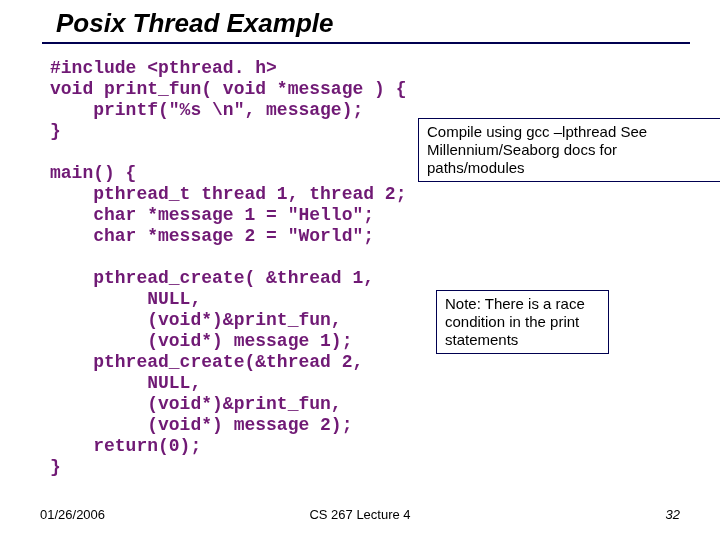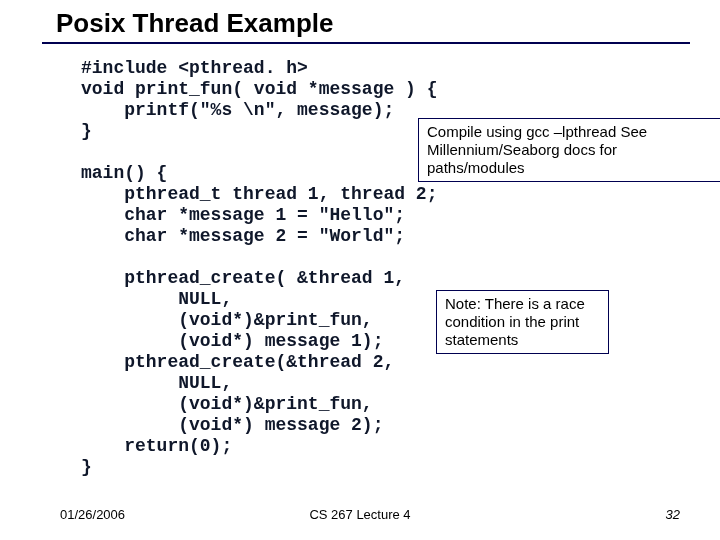--- a/index.html
+++ b/index.html
@@ -12,39 +12,39 @@
     position: relative;
     overflow: hidden;
   }
   .title {
     position: absolute;
     top: 8px;
     left: 56px;
     font-size: 26px;
     font-weight: bold;
     color: #000;
+    font-style: italic;
   }
   .title-underline {
     position: absolute;
     top: 42px;
     left: 42px;
     right: 30px;
     border-bottom: 2px solid #000050;
   }
   .code {
     position: absolute;
     top: 58px;
     left: 50px;
     font-family: "Courier New", Courier, monospace;
     font-size: 18px;
     font-weight: bold;
     line-height: 21px;
     white-space: pre;
-    color: #0f172a;
-    margin-left: 31px;
+    color: #701a75;
   }
   .note-box {
     position: absolute;
     background: #fff;
     border: 1.5px solid #000050;
     padding: 4px 8px;
     font-family: Arial, Helvetica, sans-serif;
     font-size: 15px;
     font-weight: normal;
     line-height: 18px;
@@ -62,21 +62,21 @@
     width: 155px;
   }
   .footer {
     position: absolute;
     bottom: 18px;
     left: 0;
     right: 0;
     font-size: 13px;
     color: #000;
   }
-  .footer-left { position: absolute; left: 60px; bottom: 0; }
+  .footer-left { position: absolute; left: 40px; bottom: 0; }
   .footer-center { position: absolute; left: 0; right: 0; text-align: center; bottom: 0; }
   .footer-right { position: absolute; right: 40px; bottom: 0; font-style: italic; }
 </style>
 </head>
 <body>
 
 <div class="title">Posix Thread Example</div>
 <div class="title-underline"></div>
 
 <div class="code">#include &lt;pthread. h&gt;

